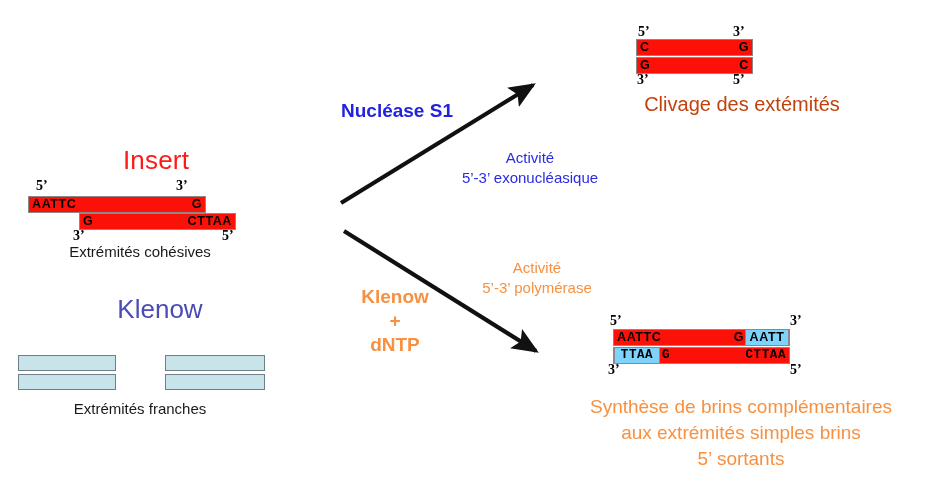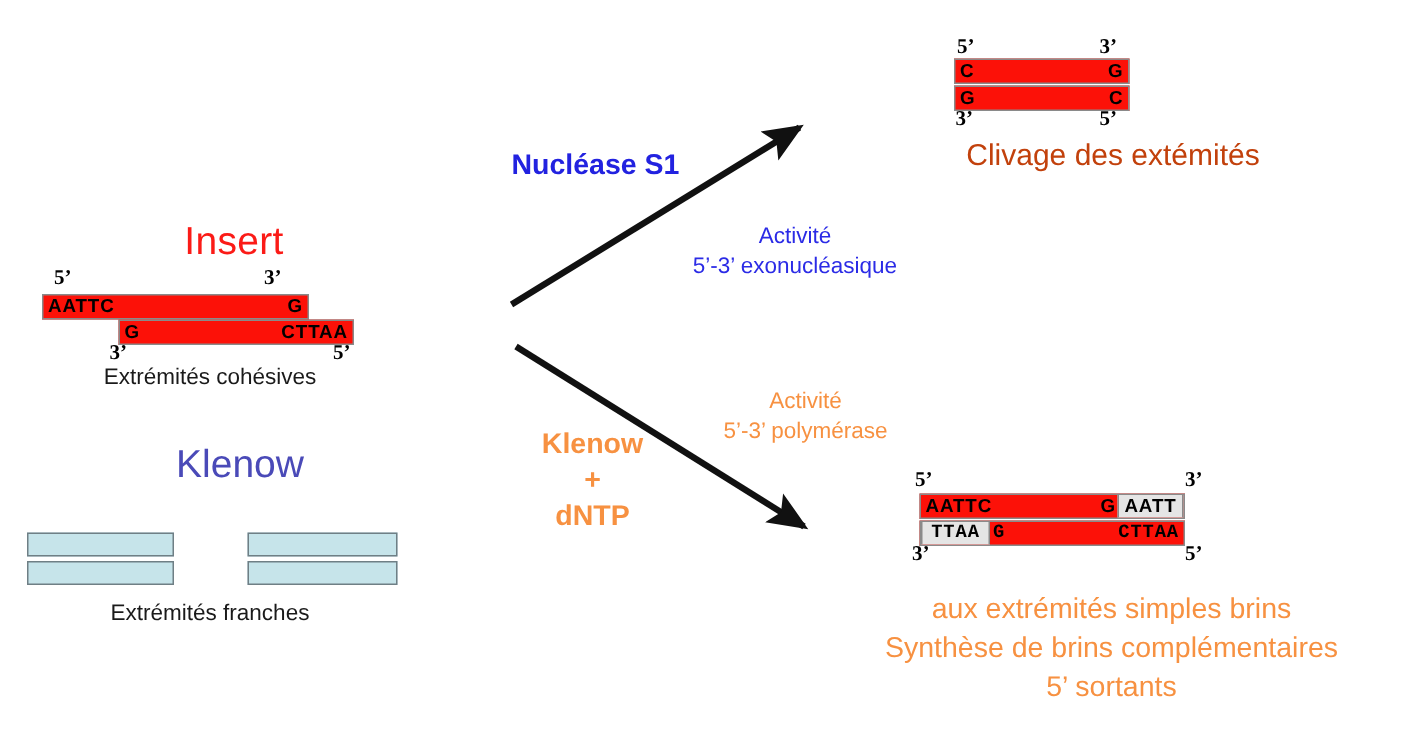--- a/index.html
+++ b/index.html
@@ -33,21 +33,21 @@
     font-weight:bold;
     color:#000;
     line-height:15px;
     letter-spacing:.6px;
     white-space:nowrap;
   }
   .strand .bases-l{position:absolute;left:3px;top:0;}
   .strand .bases-r{position:absolute;right:3px;top:0;}
   .tan{
     position:absolute;top:0;height:100%;
-    background:#e5e5e5;
+    background:#7dd3fc;
     box-sizing:border-box;
     border-left:1px solid #8a8a8a;
     border-right:1px solid #8a8a8a;
     display:flex;align-items:center;justify-content:center;
   }
 
   
   .endlab{
     font-family:"Liberation Serif", serif;
     font-weight:bold;
@@ -181,16 +181,16 @@
 <div class="abs strand" style="left:613px;top:347px;width:177px;font-family:Liberation Mono, monospace;">
   <span class="tan" style="left:0;width:46px;">TTAA</span>
   <span class="bases-l" style="left:48px;">G</span>
   <span class="bases-r">CTTAA</span>
 </div>
 
 <div class="abs endlab" style="left:608px;top:362px;">3’</div>
 <div class="abs endlab" style="left:790px;top:362px;">5’</div>
 
 <div class="abs res-orange" style="left:542px;top:394px;width:398px;">
+  <div>Synthèse de brins complémentaires</div>
   <div>aux extrémités simples brins</div>
-  <div>Synthèse de brins complémentaires</div>
   <div>5’ sortants</div>
 </div>
 
 </body></html>

